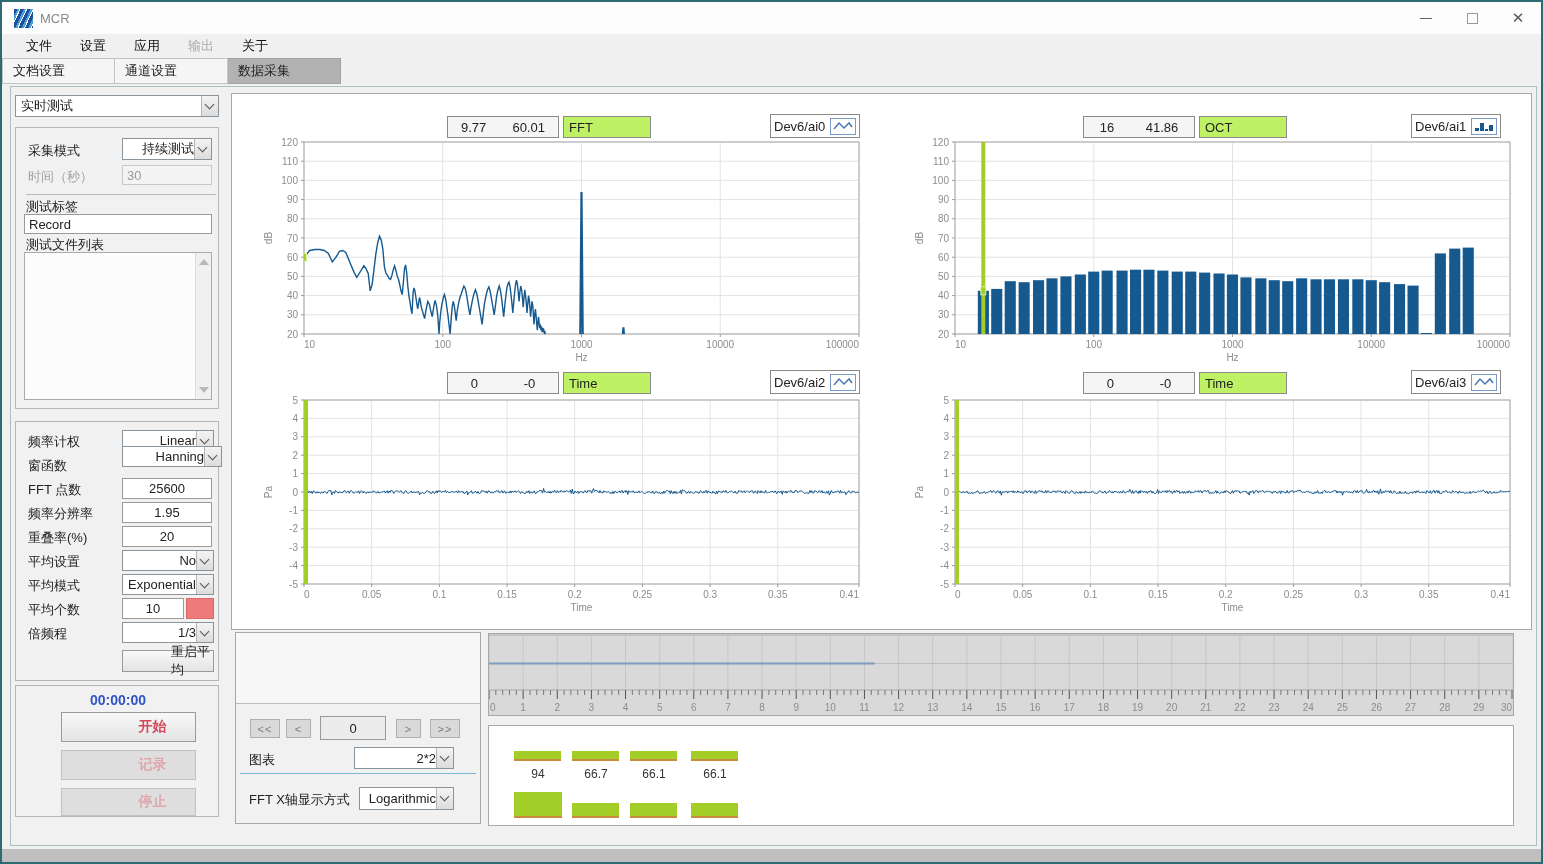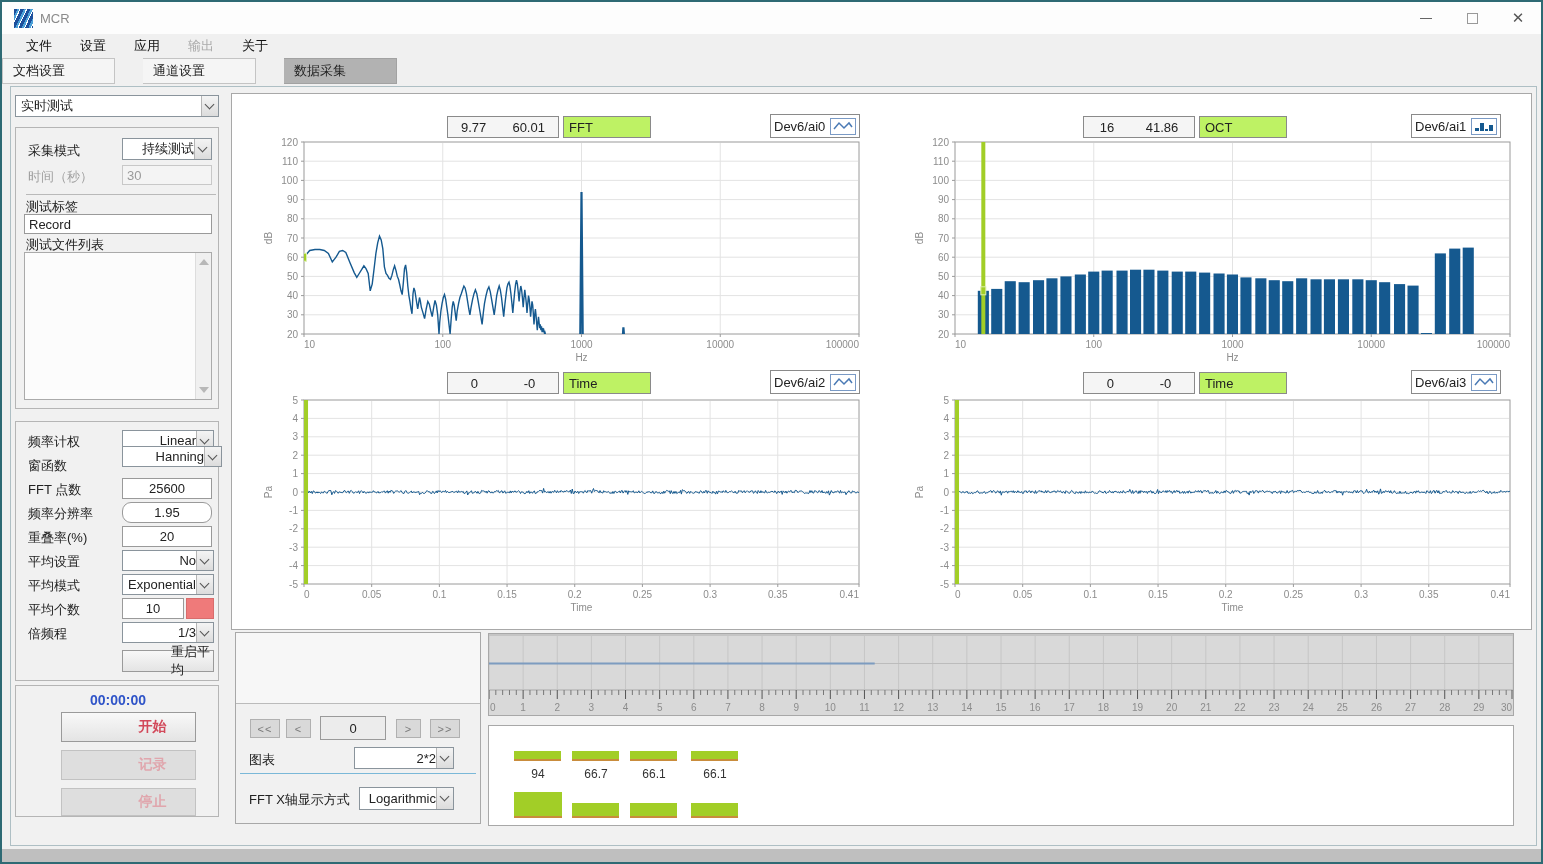--- a/index.html
+++ b/index.html
@@ -16,21 +16,21 @@
   .wctl { position:absolute; top:0; width:46px; height:32px; display:flex; align-items:center; justify-content:center; color:#666; }
   #btn-min { right:92px; } #btn-max { right:46px; } #btn-close { right:0; }
   #btn-min span { display:block; width:12px; height:0; border-top:1px solid #666; }
   #btn-max span { display:block; width:11px; height:11px; border:1px solid #999; }
   #btn-close span { font-size:15px; color:#555; }
   
   #menubar { position:absolute; left:0; top:32px; right:0; height:24px; background:#f0f0f0; display:flex; align-items:center; padding-left:12px; gap:4px; }
   .menu-item { padding:3px 12px; font-size:13px; color:#111; }
   .menu-item.disabled { color:#aaa; }
   
-  #tabbar { position:absolute; left:0; top:56px; right:0; height:26px; background:#f0f0f0; display:flex;gap:28px; }
+  #tabbar { position:absolute; left:0; top:56px; right:0; height:26px; background:#f0f0f0; display:flex; }
   .tab { width:113px; height:26px; border:1px solid #c4c4c4; border-left:none; background:#f5f5f5;
          display:flex; align-items:center; padding-left:10px; font-size:13px; }
   .tab:first-child { border-left:1px solid #c4c4c4; }
   .tab.active { background:#b2b2b2; border-color:#a2a2a2; }
   
   #main { position:absolute; left:8px; top:84px; width:1527px; height:760px; border:1px solid #aebfc4; background:#f1f1f1; }
   #bottom-strip { position:absolute; left:0; right:0; bottom:0; height:13px; background:#bfbfbf; }
   
   .group { position:absolute; border:1px solid #b5b5b5; background:#f1f1f1; }
   .lbl { position:absolute; font-size:13px; color:#222; white-space:nowrap; }
@@ -148,21 +148,21 @@
             <span class="arrow"></span>
           </div>
           <div class="lbl" style="left: 12px; top: 35px;">窗函数</div>
           <div class="sel" style="left: 106px; top: 24px; width: 100px; height: 21px;">
             <span class="val">Hanning</span>
             <span class="arrow"></span>
           </div>
           <div class="lbl" style="left: 12px; top: 59px;">FFT 点数</div>
           <div class="inp" style="left: 106px; top: 56px; width: 90px; height: 21px;">25600</div>
           <div class="lbl" style="left: 12px; top: 83px;">频率分辨率</div>
-          <div class="inp" style="left: 106px; top: 80px; width: 90px; height: 21px; border-radius: 9px;">1.95</div>
+          <div class="inp" style="left: 106px; top: 80px; width: 90px; height: 21px;">1.95</div>
           <div class="lbl" style="left: 12px; top: 107px;">重叠率(%)</div>
           <div class="inp" style="left: 106px; top: 104px; width: 90px; height: 21px;">20</div>
           <div class="lbl" style="left: 12px; top: 131px;">平均设置</div>
           <div class="sel" style="left: 106px; top: 128px; width: 92px; height: 21px;">
             <span class="val">No</span>
             <span class="arrow"></span>
           </div>
           <div class="lbl" style="left: 12px; top: 155px;">平均模式</div>
           <div class="sel" style="left: 106px; top: 152px; width: 92px; height: 21px;">
             <span class="val">Exponential</span>

